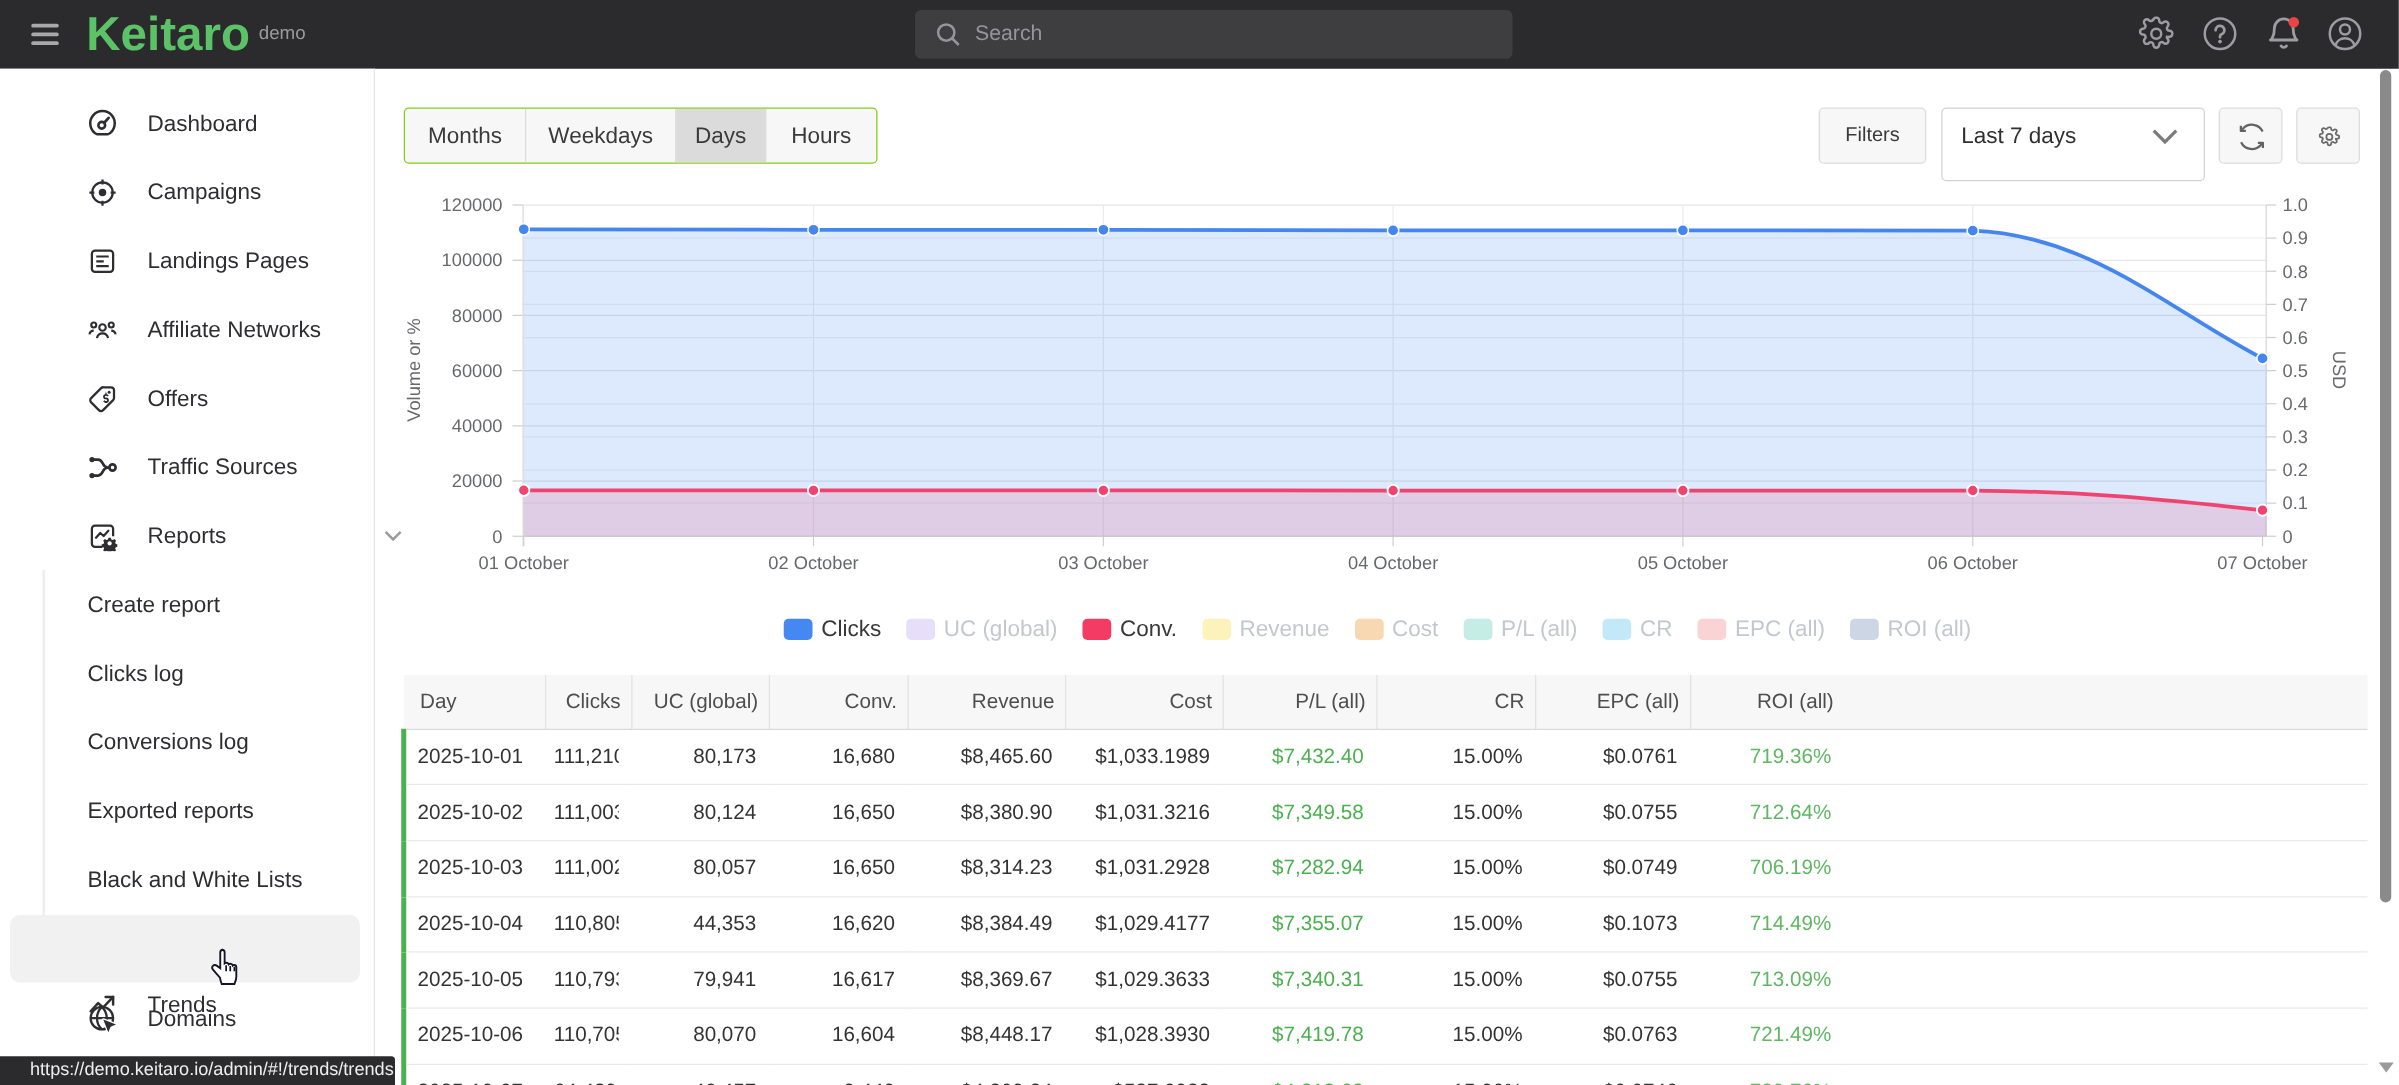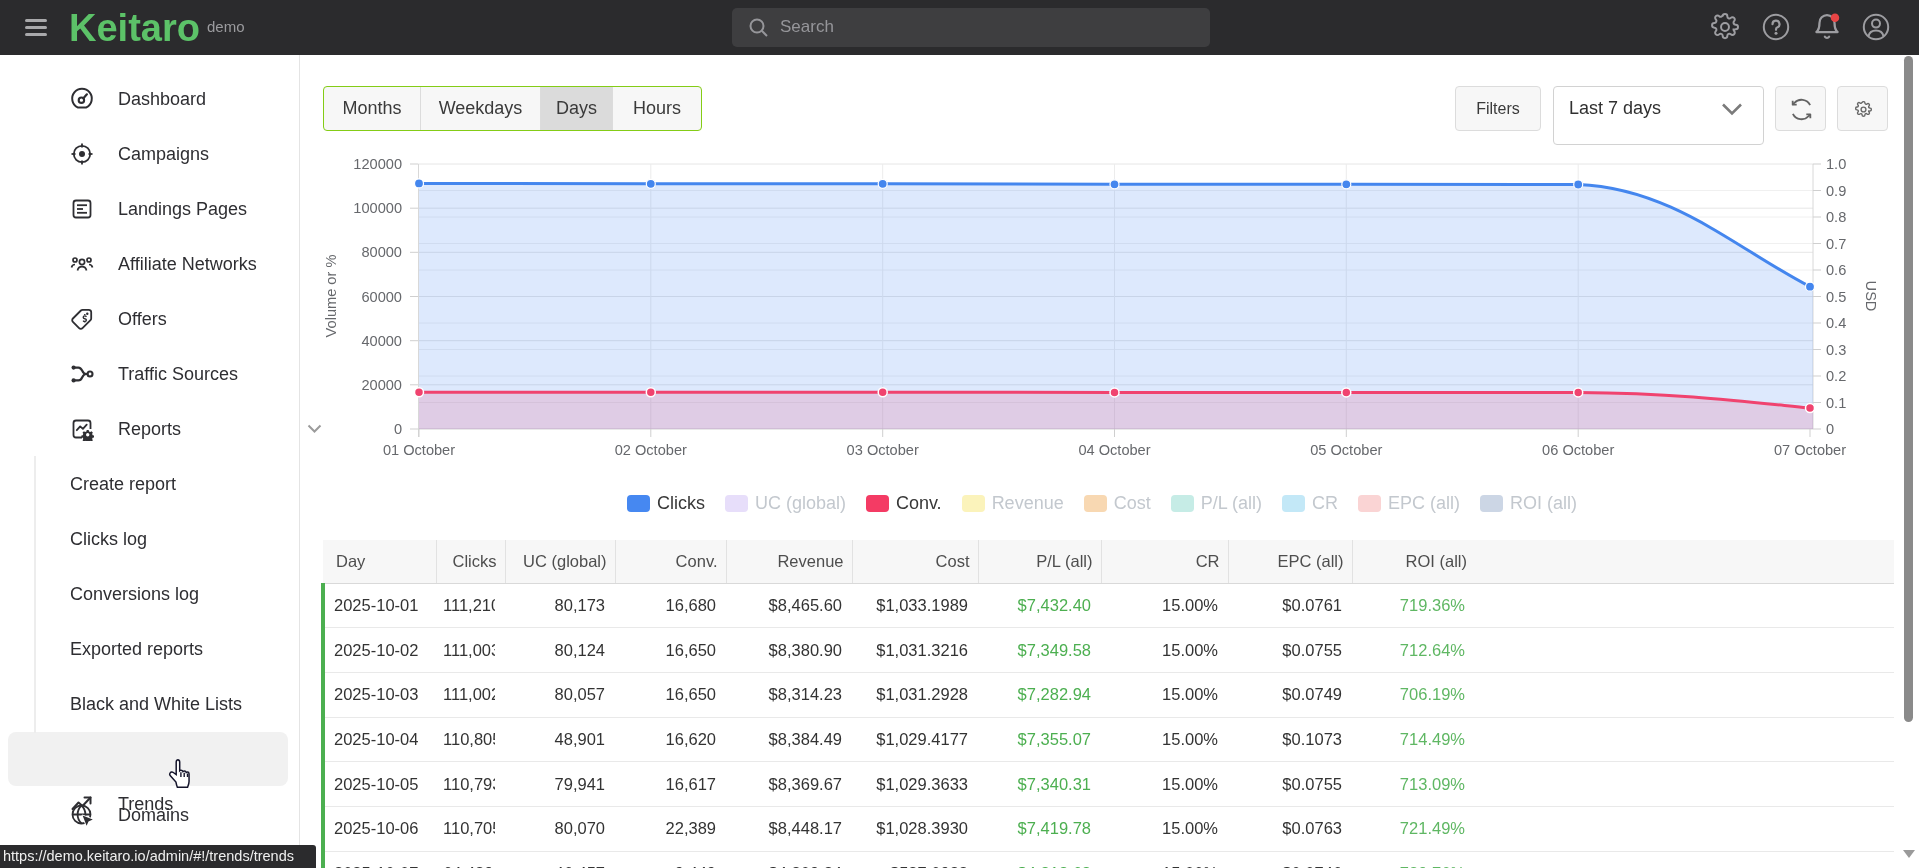--- a/index.html
+++ b/index.html
@@ -52,21 +52,21 @@
 #dtable td.cclk { text-align:left; padding-left:7px; padding-right:0; }
 #dtable td.cclk div { width:52px; overflow:hidden; white-space:nowrap; }
 #dtable td.green { color:#4caf50; }
 #dtable td.green2 { color:#5fb763; }
 
 
 #sthumb { position:absolute; left:1904px; top:56px; width:9px; height:666px; border-radius:5px; background:#8a8a8a; }
 #sarrow { position:absolute; left:1903px; top:850px; width:0; height:0; border-left:6px solid transparent; border-right:6px solid transparent; border-top:8px solid #9a9a9a; }
 
 
-#status { position:absolute; left:0px; top:845px; width:316px; height:23px; background:#2b2b2d; color:#efefef; font-size:14.5px; line-height:23px; padding-left:3px; border-top-right-radius:3px; }
+#status { position:absolute; left:0px; top:845px; width:316px; height:23px; background:#2b2b2d; color:#efefef; font-size:14.5px; line-height:23px; padding-left:24px; border-top-right-radius:3px; }
 </style>
 </head>
 <body>
 
 <div id="topbar">
   <div id="burger">
       <div style="top:3px"></div>
       <div style="top:10px"></div>
       <div style="top:17px"></div>
     </div>
@@ -434,21 +434,21 @@
         <td>15.00%</td>
         <td>$0.0749</td>
         <td class="green2">706.19%</td>
         <td></td>
   </tr>
   <tr>
     <td class="cday">2025-10-04</td>
         <td class="cclk">
           <div>110,805</div>
         </td>
-        <td>48,901</td>
+        <td>44,353</td>
         <td>16,620</td>
         <td>$8,384.49</td>
     <td>$1,029.4177</td>
         <td class="green">$7,355.07</td>
         <td>15.00%</td>
         <td>$0.1073</td>
         <td class="green2">714.49%</td>
         <td></td>
   </tr>
   <tr>
@@ -465,21 +465,21 @@
         <td>$0.0755</td>
         <td class="green2">713.09%</td>
         <td></td>
   </tr>
   <tr>
     <td class="cday">2025-10-06</td>
         <td class="cclk">
           <div>110,705</div>
         </td>
         <td>80,070</td>
-        <td>22,389</td>
+        <td>16,604</td>
         <td>$8,448.17</td>
     <td>$1,028.3930</td>
         <td class="green">$7,419.78</td>
         <td>15.00%</td>
         <td>$0.0763</td>
         <td class="green2">721.49%</td>
         <td></td>
   </tr>
   <tr>
     <td class="cday">2025-10-07</td>

